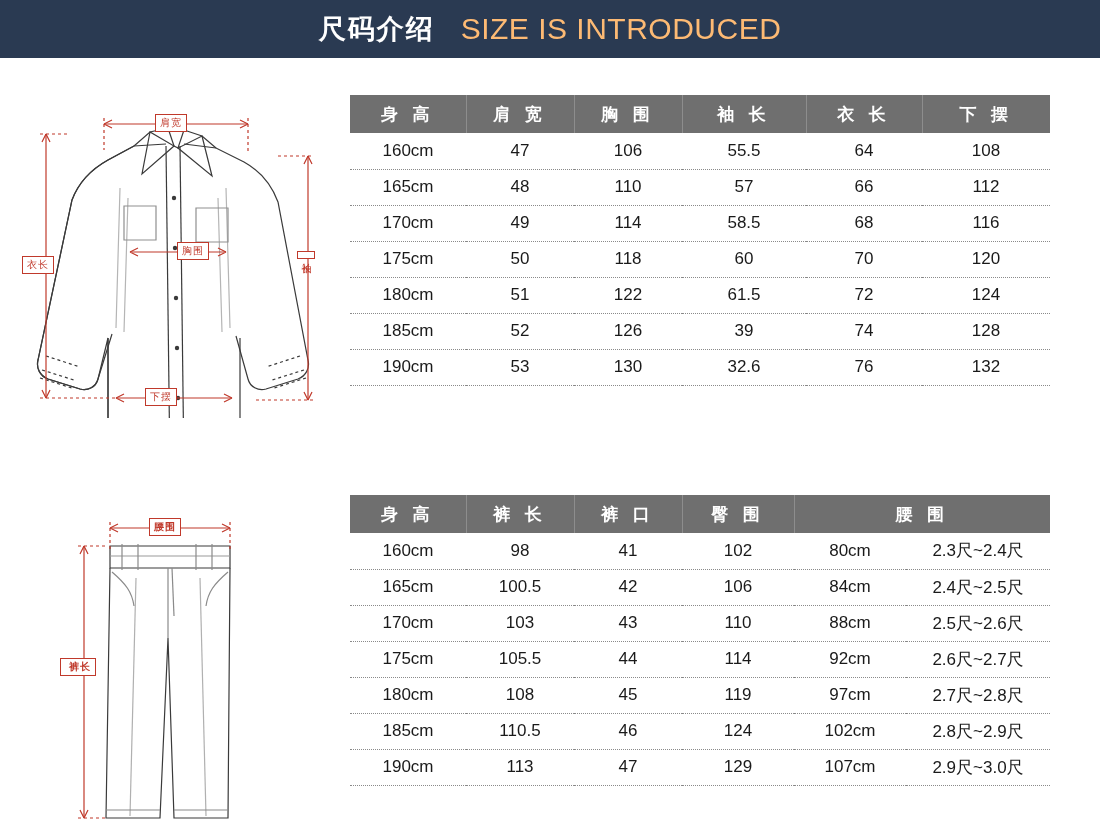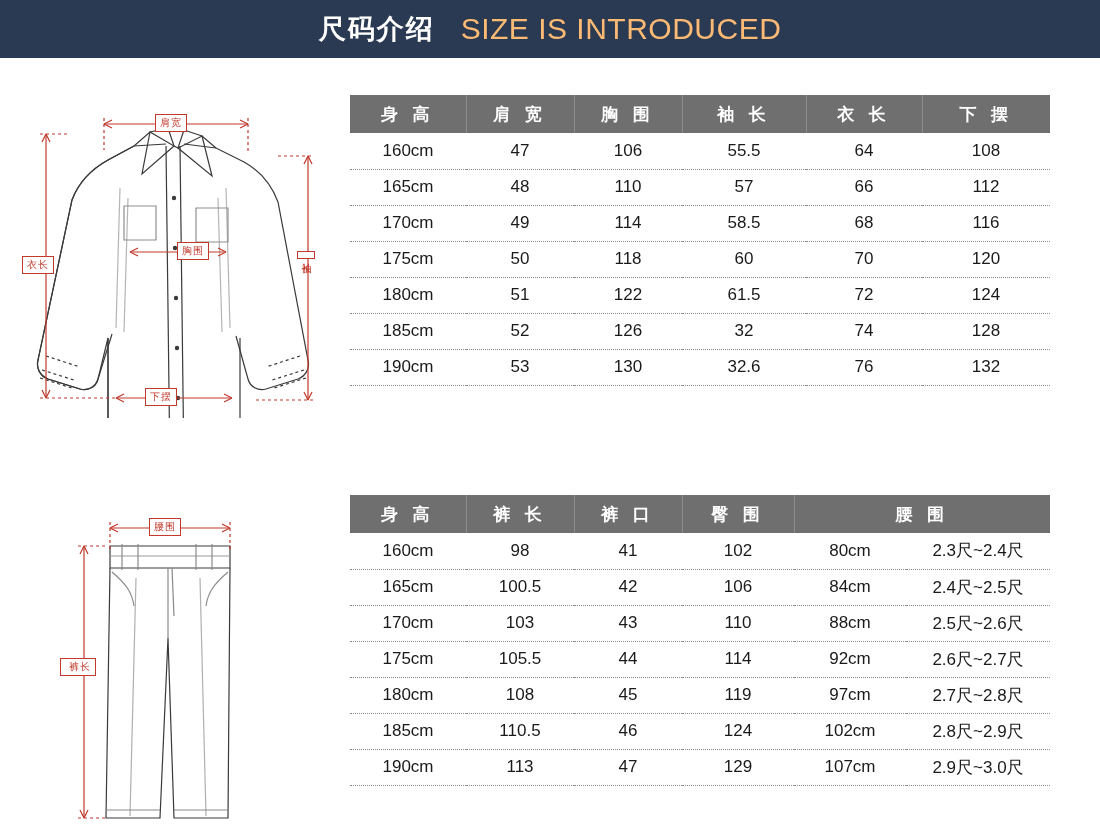--- a/index.html
+++ b/index.html
@@ -79,21 +79,21 @@
 
   
   #shirt-table { left: 350px; top: 95px; width: 700px; }
   #pants-table { left: 350px; top: 495px; width: 700px; }
 
   
   .illus {
     position: absolute;
   }
   #shirt-illus { left: 16px; top: 88px; width: 320px; height: 330px; }
-  #pants-illus { left: 60px; top: 488px; width: 260px; height: 345px; }
+  #pants-illus { left: 60px; top: 488px; width: 260px; height: 345px; font-weight: bold; }
 
   .tag {
     position: absolute;
     background: #ffffff;
     border: 1px solid #c0392b;
     color: #c0392b;
     font-size: 10px;
     padding: 1px 4px;
     letter-spacing: 1px;
     white-space: nowrap;
@@ -239,21 +239,21 @@
         <td>51</td>
         <td>122</td>
         <td>61.5</td>
         <td>72</td>
         <td>124</td>
       </tr>
       <tr>
         <td>185cm</td>
         <td>52</td>
         <td>126</td>
-        <td>32</td>
+        <td>39</td>
         <td>74</td>
         <td>128</td>
       </tr>
       <tr>
         <td>190cm</td>
         <td>53</td>
         <td>130</td>
         <td>32.6</td>
         <td>76</td>
         <td>132</td>

